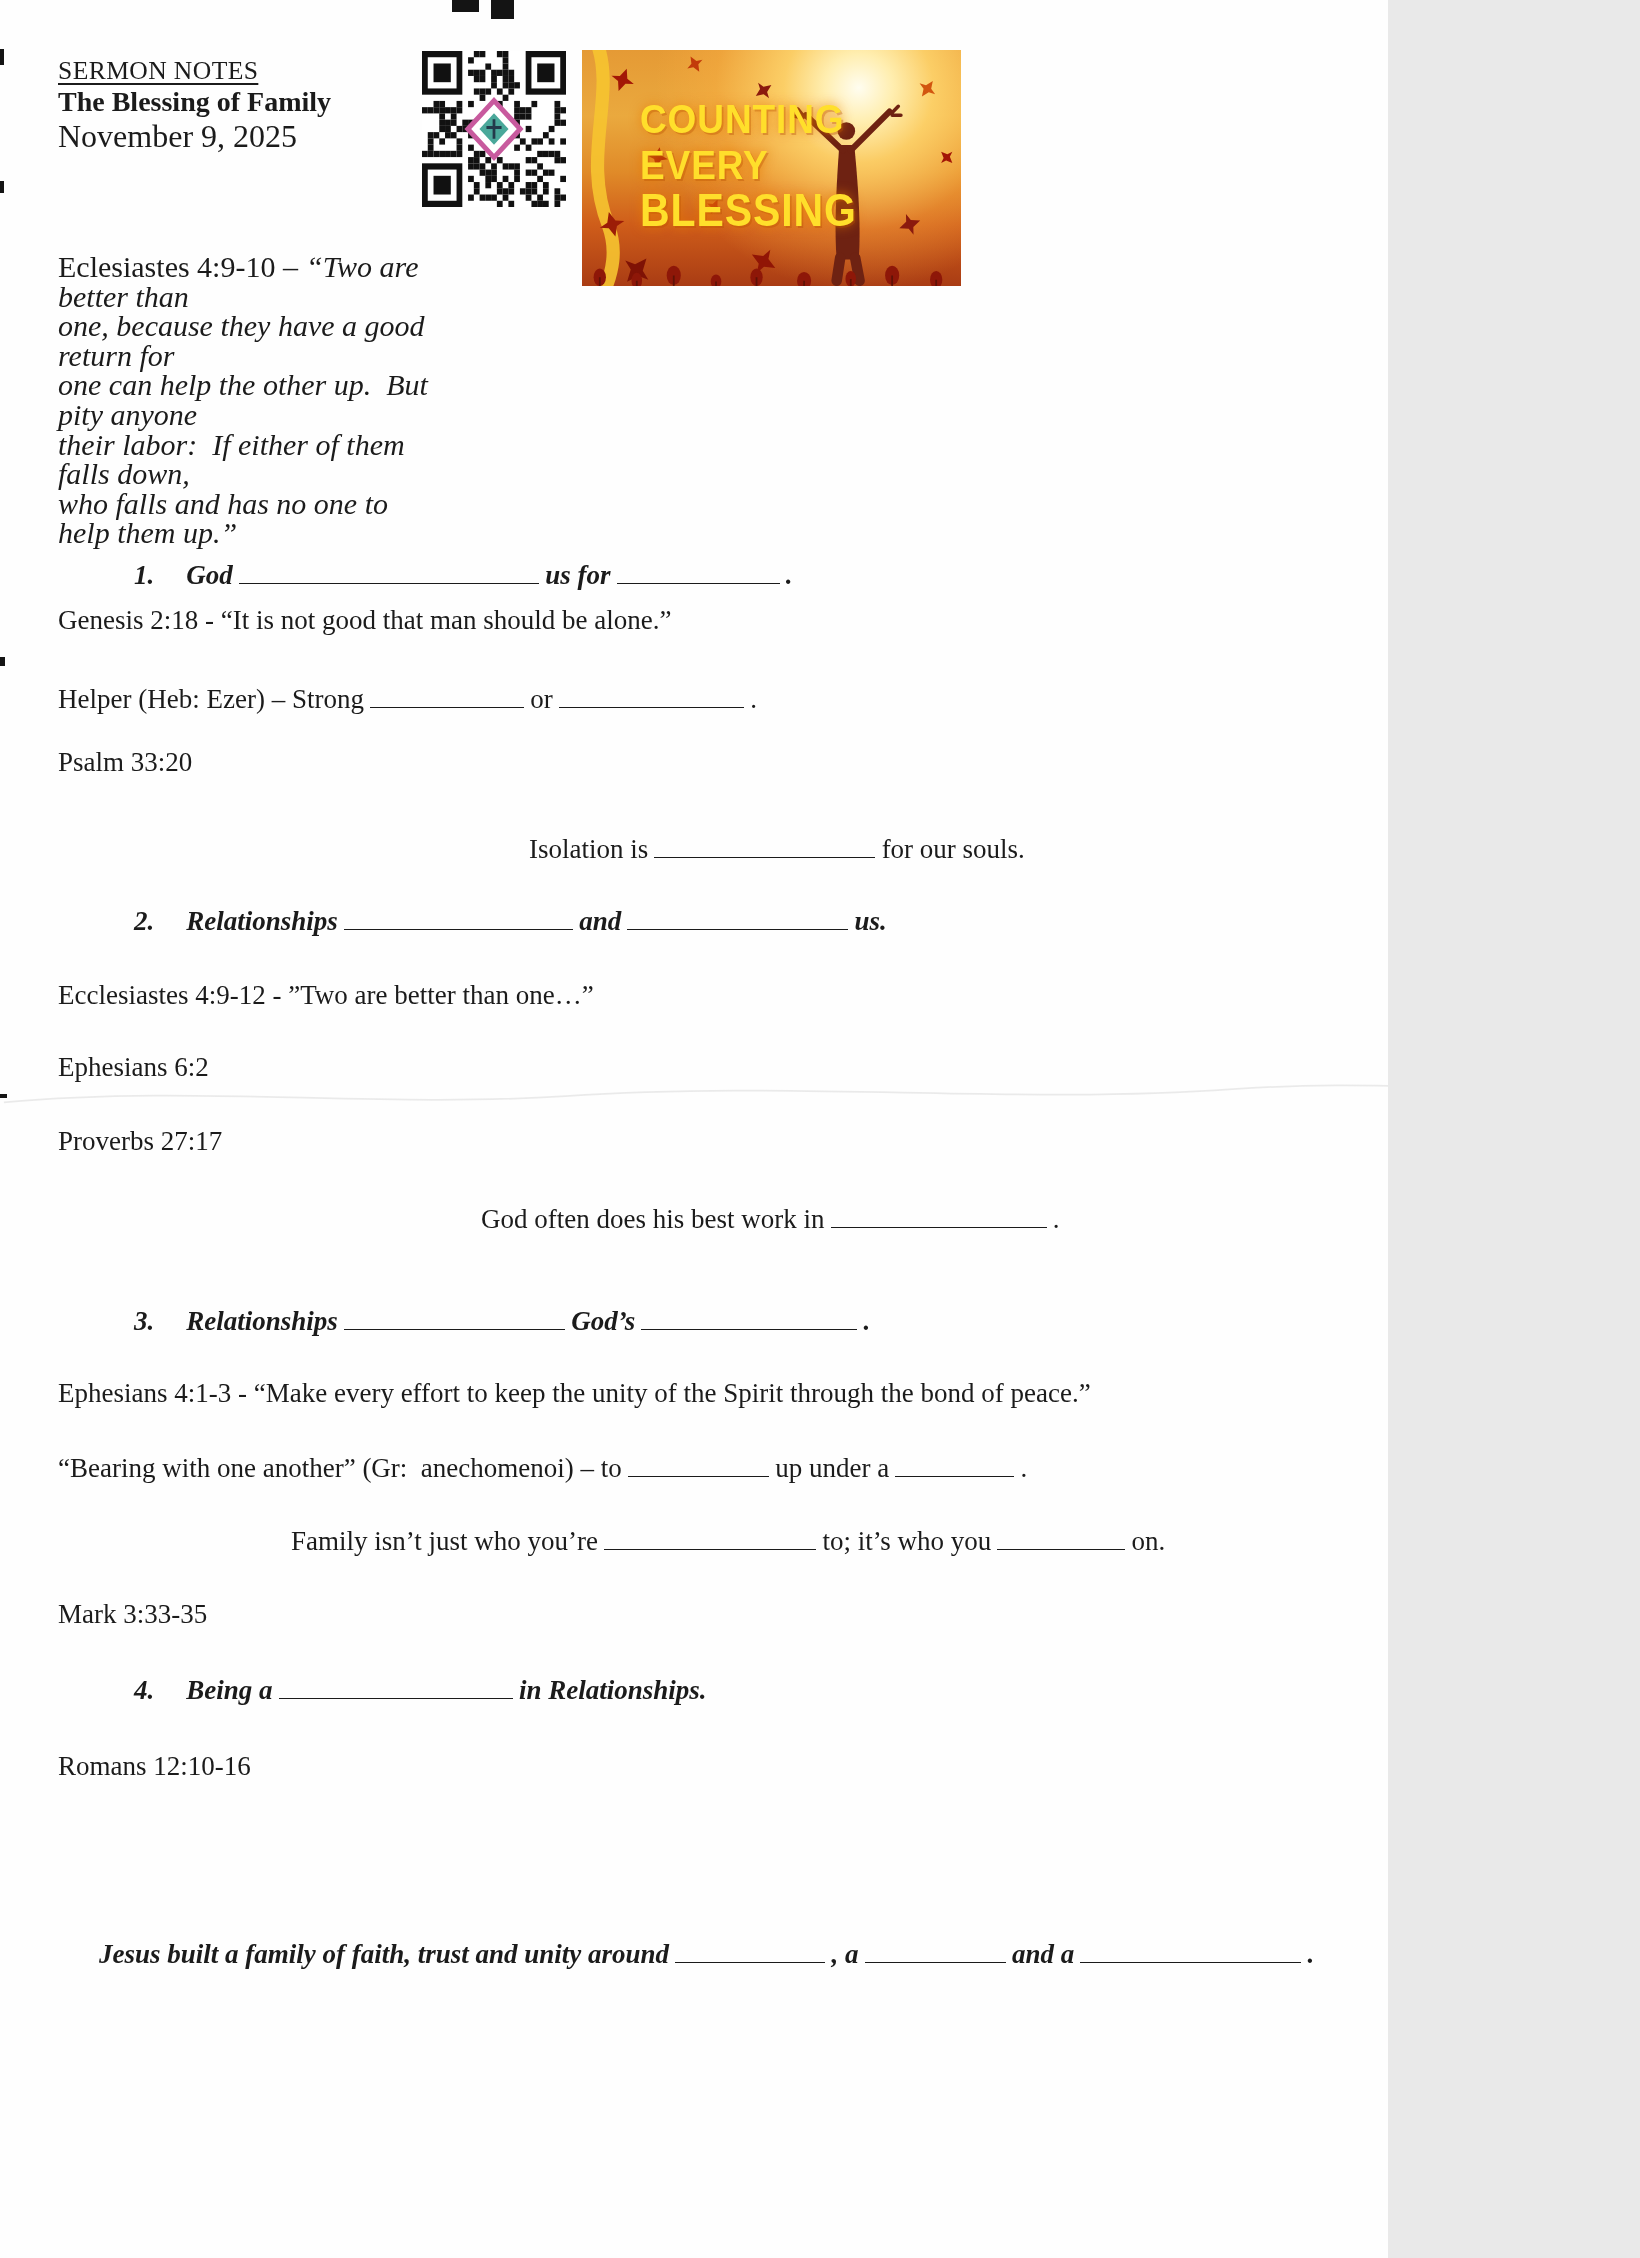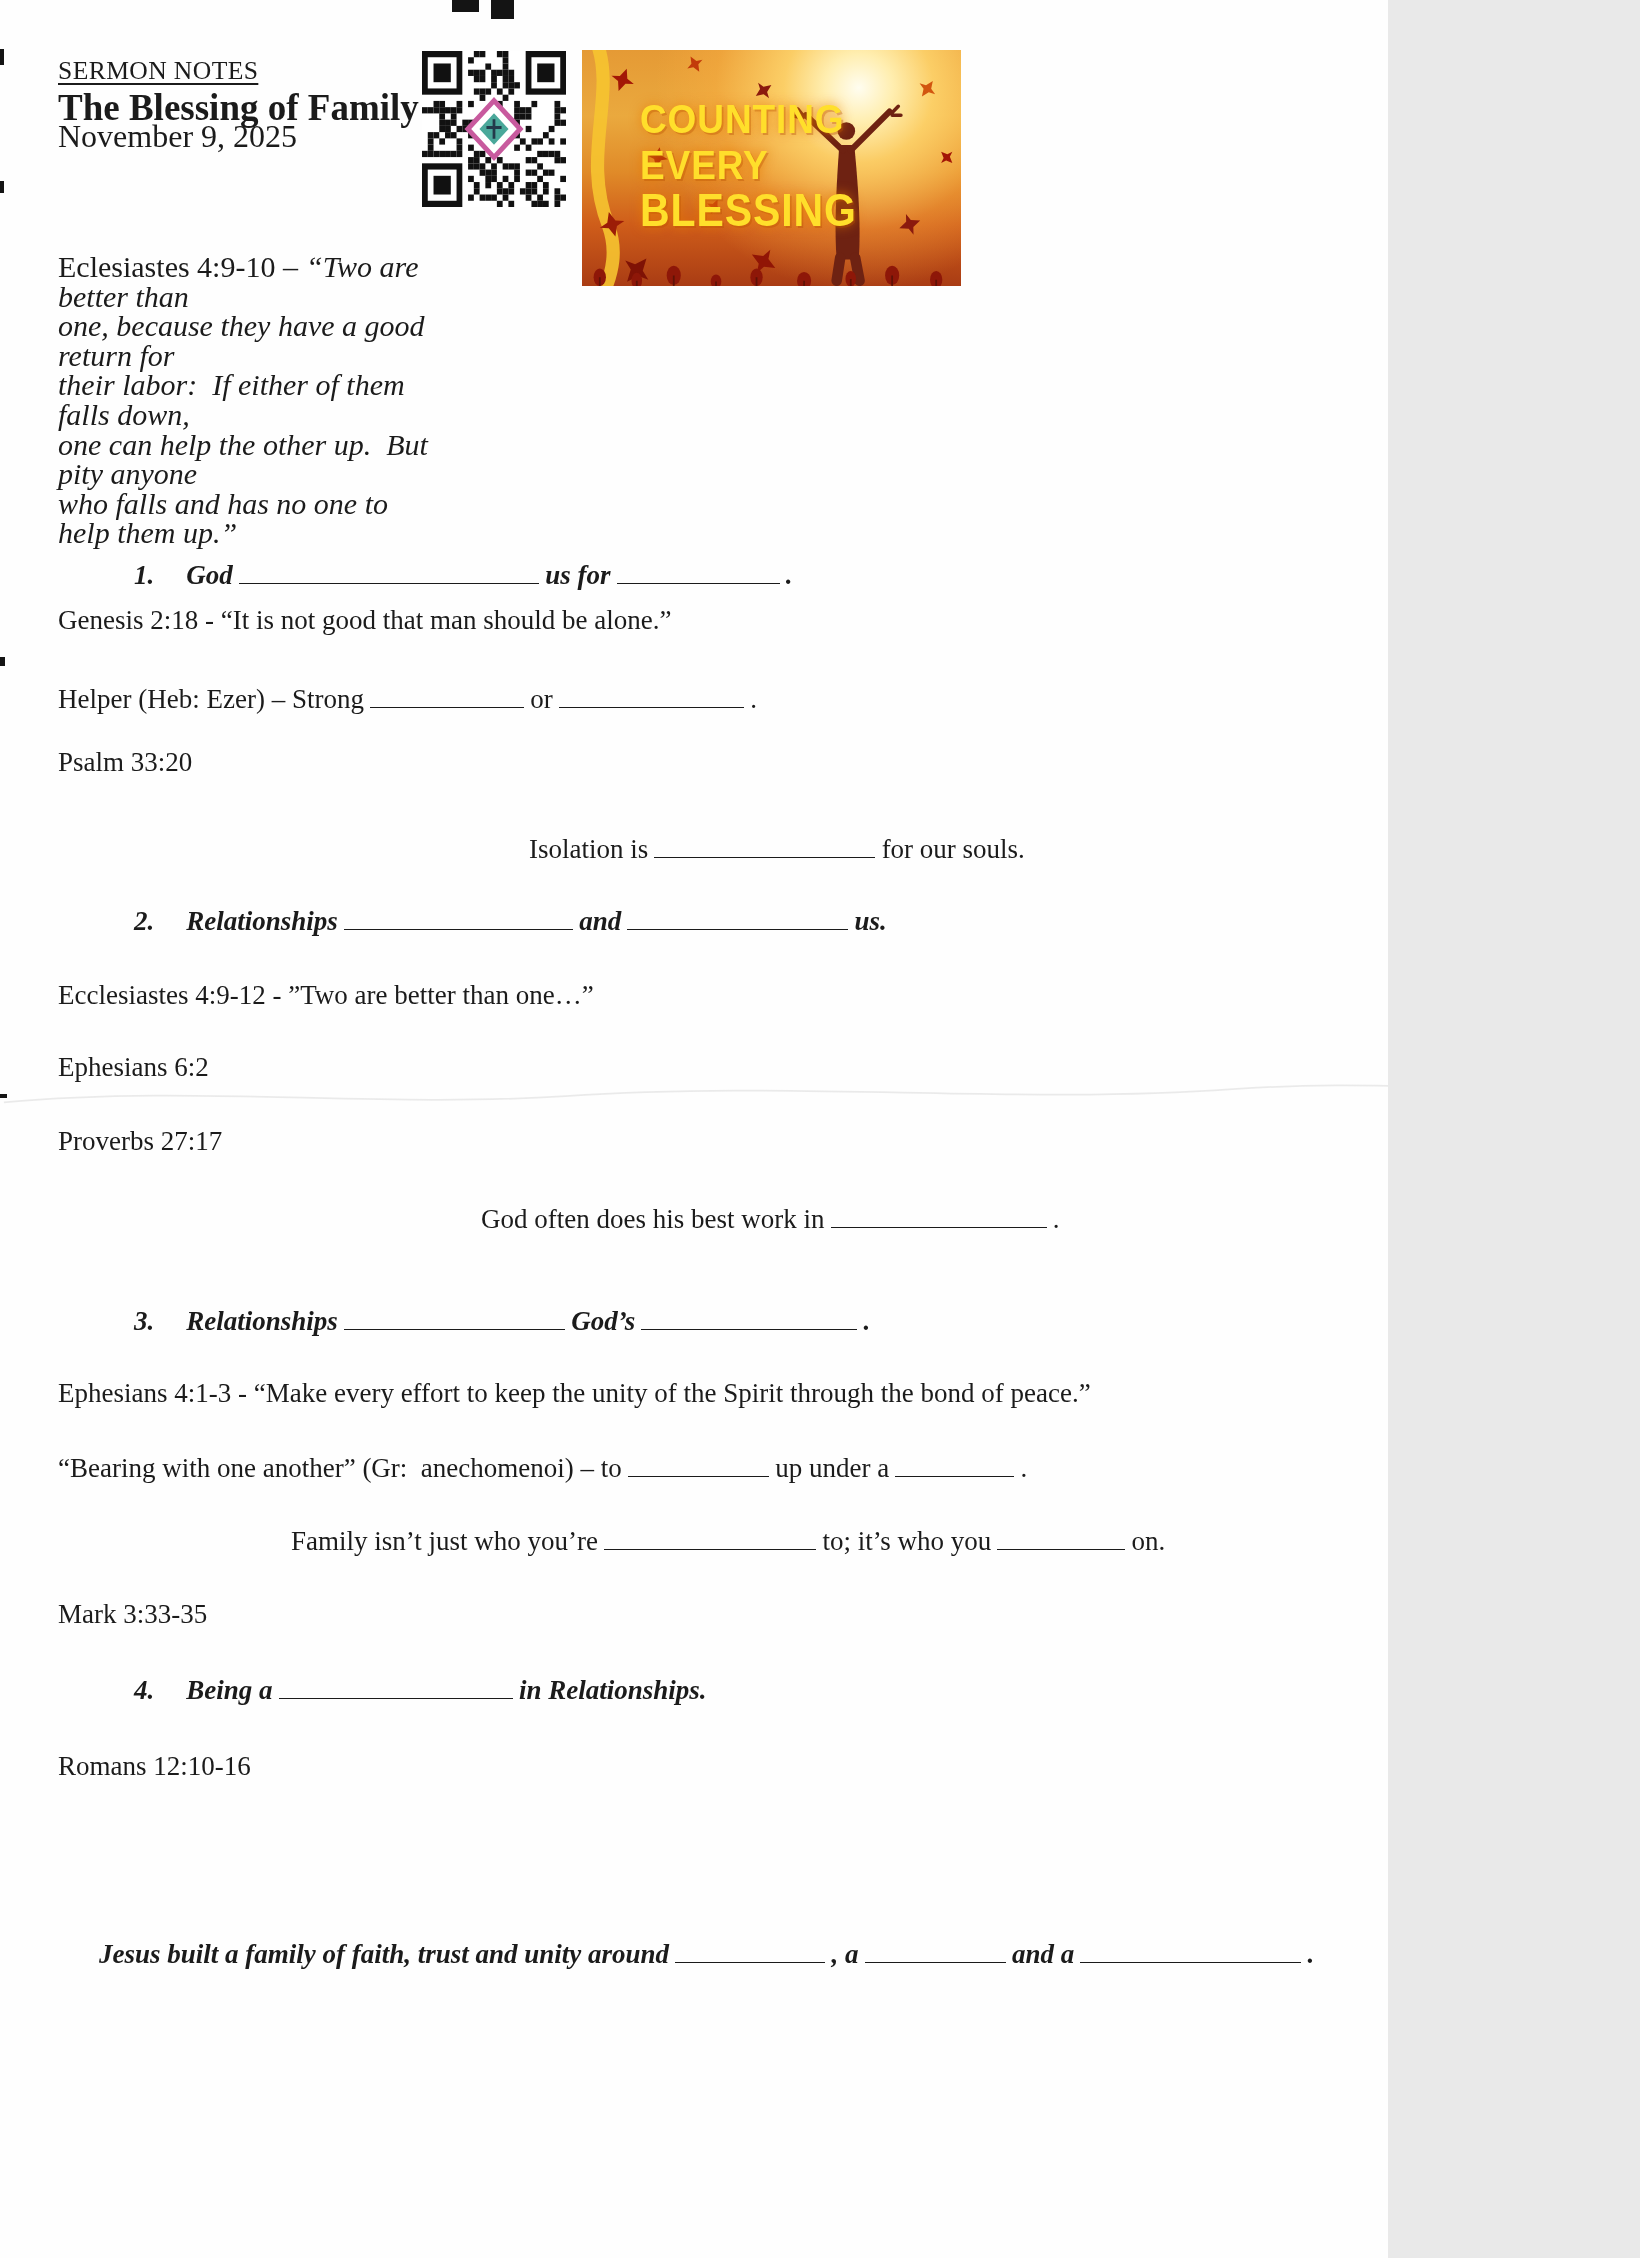--- a/index.html
+++ b/index.html
@@ -7,21 +7,21 @@
     position:relative;width:1388px;height:2258px;background:#fefefe;
     font-family:"Liberation Serif","DejaVu Serif",serif;color:#1b1b1b;overflow:hidden;
   }
   .abs{position:absolute;margin:0;}
   .ln{font-size:27px;line-height:34px;white-space:pre-wrap;}
   .head{font-weight:700;font-style:italic;}
   .num{display:inline-block;margin-right:32px;}
   .blank{display:inline-block;height:4.4px;border-bottom:1.8px solid #1b1b1b;margin:0 6.2px;}
   
   .kicker{font-size:25.6px;letter-spacing:0.4px;text-decoration:underline;text-underline-offset:3.5px;}
-  .title{font-size:37px;font-weight:700;}
+  .title{font-size:28px;font-weight:700;}
   .date{font-size:32px;}
   .quote{width:379px;}
   .quote p{margin:0;font-size:30px;line-height:29.6px;font-style:italic;white-space:pre-wrap;}
   .quote .ref{font-style:normal;margin-right:8px;}
   
   .qr-box{left:422px;top:51px;width:144px;height:156px;}
   .qr-box svg{width:100%;height:100%;}
   
   .hero{
     left:582px;top:50px;width:379px;height:236px;overflow:hidden;
@@ -56,22 +56,22 @@
     <path d="M0,55 C220,35 420,62 640,48 C900,30 1150,58 1400,40 C1550,30 1650,42 1700,36" stroke="#8a8a8a" stroke-width="2" fill="none"></path>
   </svg>
 
   <p class="abs kicker" style="left:58px;top:56px">SERMON NOTES</p>
   <p class="abs title" style="left:58px;top:86px">The Blessing of Family</p>
   <p class="abs date" style="left:58px;top:118px">November 9, 2025</p>
 
   <div class="abs quote" style="left:58px;top:252px">
     <p><span class="ref">Eclesiastes 4:9-10 –</span><span>“Two are better than</span></p>
     <p>one, because they have a good return for</p>
+    <p>one can help the other up.  But pity anyone</p>
     <p>their labor:  If either of them falls down,</p>
-    <p>one can help the other up.  But pity anyone</p>
     <p>who falls and has no one to help them up.”</p>
   </div>
 
   <div class="abs qr-box">
     <svg id="qr-svg" viewBox="0 0 210 210" preserveAspectRatio="none">
         <rect width="210" height="210" fill="#fff"></rect>
         <g fill="#111">
           <rect x="75.60000000000001" y="0" width="8.4" height="8.4"></rect>
           <rect x="84" y="0" width="8.4" height="8.4"></rect>
           <rect x="109.2" y="0" width="8.4" height="8.4"></rect>

